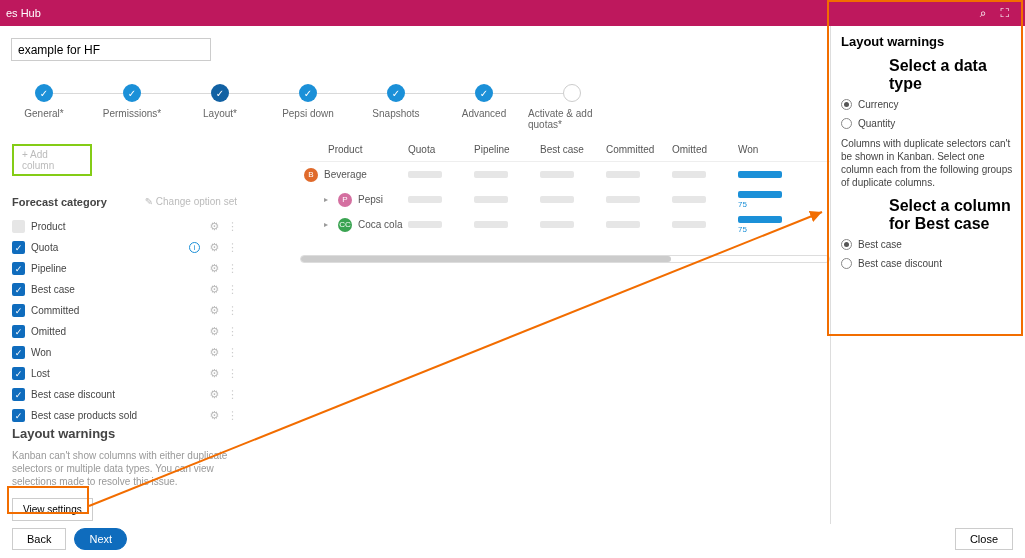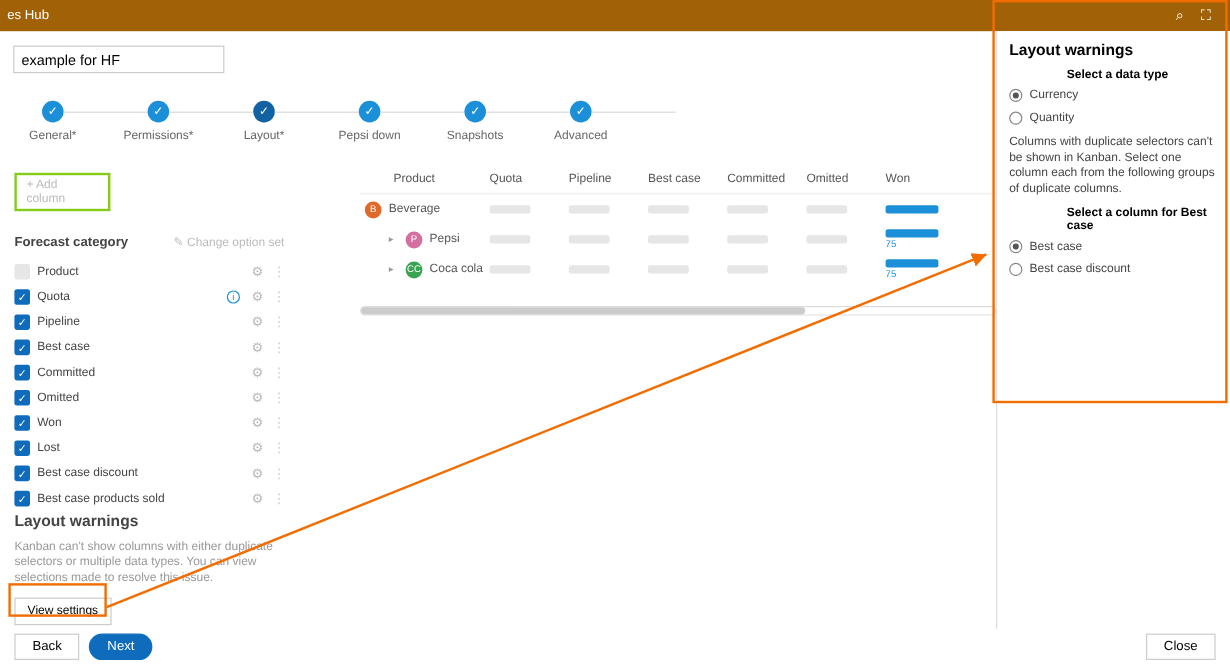--- a/index.html
+++ b/index.html
@@ -1,23 +1,23 @@
 <!DOCTYPE html>
 <html><head>
 <meta charset="utf-8">
 <style>
   * { box-sizing: border-box; margin: 0; padding: 0; font-family: "Segoe UI", Arial, sans-serif; }
   html, body { width: 1025px; height: 558px; overflow: hidden; background: #fff; position: relative; }
 
-  .top-bar { height: 26px; background: #a16207; display: flex; align-items: center; color: #fff; font-size: 11px; padding-left: 6px; }
+  .top-bar { height: 26px; background: #be185d; display: flex; align-items: center; color: #fff; font-size: 11px; padding-left: 6px; }
   .top-bar .icons { margin-left: auto; display: flex; gap: 14px; padding-right: 16px; color: #fff; font-size: 12px; }
 
   .main { position: relative; height: 532px; }
 
-  .title-input { position: absolute; left: 11px; top: 12px; width: 176px; height: 23px; border: 1px solid #ccc; font-size: 12px; padding: 2px 6px; }
+  .title-input { position: absolute; left: 11px; top: 12px; width: 200px; height: 23px; border: 1px solid #ccc; font-size: 12px; padding: 2px 6px; }
 
   
   .stepper { position: absolute; left: 0; top: 58px; display: flex; gap: 0; width: 830px; }
   .step { display: flex; flex-direction: column; align-items: center; font-size: 10px; color: #666; width: 88px; position: relative; }
   .step .circle { width: 18px; height: 18px; border-radius: 50%; display: flex; align-items: center; justify-content: center; color: #fff; font-size: 10px; margin-bottom: 6px; }
   .step .line { position: absolute; top: 9px; left: 53px; height: 1px; width: 70px; background: #d9d9d9; }
   .c-done { background: #1b90d8; }
   .c-current { background: #1161a3; }
   .c-empty { background: #fff; border: 1px solid #ccc; color: #888; }
 
@@ -68,21 +68,21 @@
 
   .hscroll { margin-top: 18px; height: 8px; border: 1px solid #ddd; border-radius: 4px; position: relative; }
   .hscroll .thumb { position: absolute; left: 0; top: 0; width: 70%; height: 6px; background: #ccc; border-radius: 3px; }
 
   
   .flyout { position: absolute; right: 0; top: 0; bottom: 34px; width: 195px; background: #fff; border-left: 1px solid #ddd; padding: 8px 10px; }
   .flyout h2 { font-size: 13px; font-weight: 600; margin-bottom: 8px; }
   .ro-note { background: #f3f3f3; padding: 6px; font-size: 9px; color: #666; display: flex; gap: 5px; line-height: 1.2; margin-bottom: 8px; }
   .ro-icon { width: 10px; height: 10px; border: 1px solid #888; border-radius: 50%; font-size: 7px; display: flex; align-items: center; justify-content: center; flex-shrink: 0; }
   .flyout p { font-size: 10px; color: #444; line-height: 1.3; margin-bottom: 8px; }
-  .flyout .sub { font-size: 10px; font-weight: 600; margin-bottom: 6px; padding-left: 48px; }
+  .flyout .sub { font-size: 16px; font-weight: 600; margin-bottom: 6px; padding-left: 48px; }
   .radio-row { display: flex; align-items: center; gap: 6px; font-size: 10px; color: #444; margin-bottom: 8px; }
   .radio { width: 11px; height: 11px; border: 1px solid #888; border-radius: 50%; display: flex; align-items: center; justify-content: center; }
   .radio .dot { width: 5px; height: 5px; border-radius: 50%; background: #555; }
   .flyout-highlight { position: absolute; border: 2px solid #f26d00; }
 
   
   svg.arrow { position: absolute; pointer-events: none; }
 </style>
 </head>
 <body>
@@ -122,20 +122,24 @@
       </div>
       <div class="step">
         <div class="circle c-done">✓</div>
         <span>Snapshots</span>
         <div class="line"></div>
       </div>
       <div class="step">
         <div class="circle c-done">✓</div>
         <span>Advanced</span>
         <div class="line"></div>
+      </div>
+      <div class="step">
+        <div class="circle c-empty">8</div>
+        <span>Activate &amp; add quotas*</span>
       </div>
     </div>
 
   <div class="left-panel">
     <div class="add-col">+ <span>Add column</span></div>
     <div class="fc-head">
       <span class="title">Forecast category</span>
       <span class="change">✎ <span>Change option set</span></span>
     </div>
     <div id="catlist">

